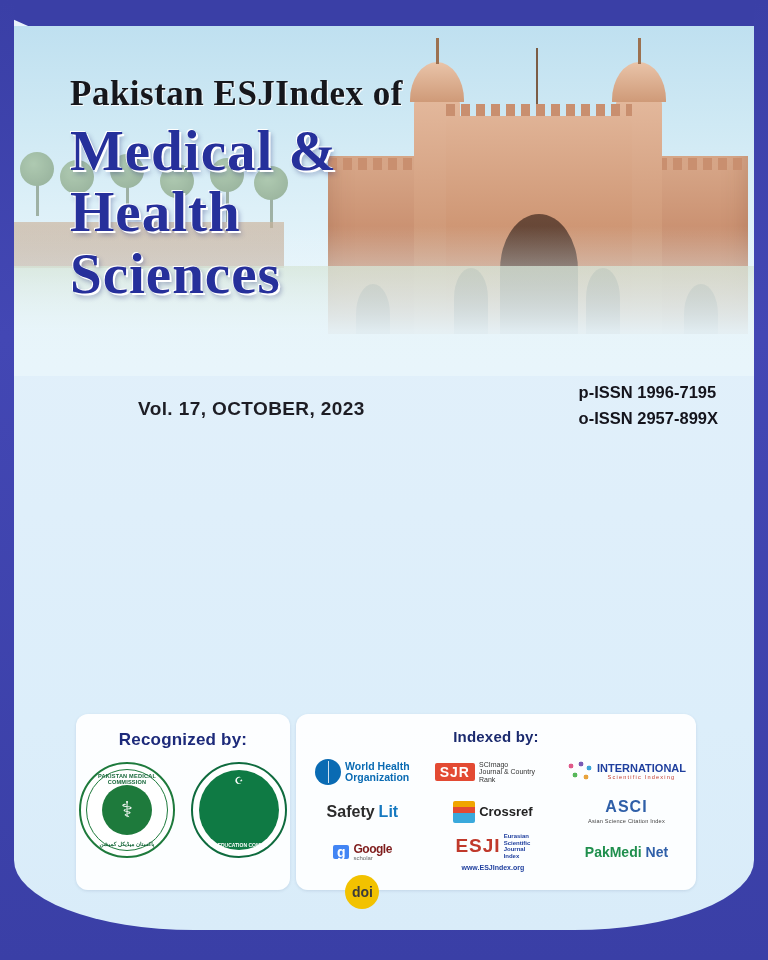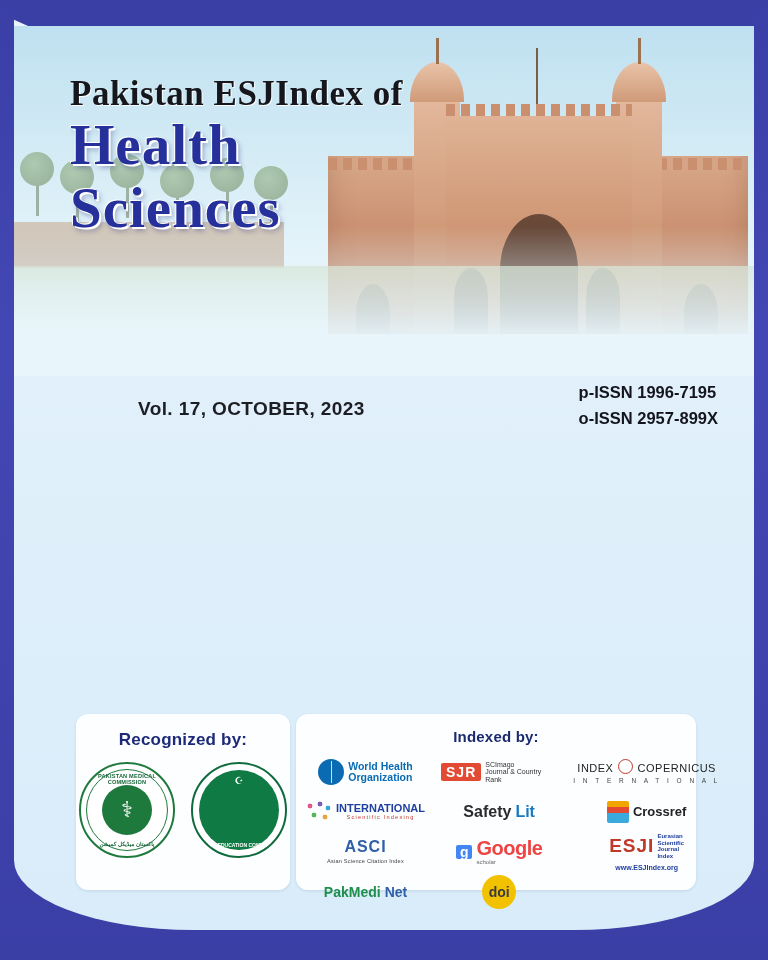--- a/index.html
+++ b/index.html
@@ -445,21 +445,21 @@
   }
   .crossref-text { color: #222; font-weight: bold; font-size: 13px; }
 
   .asci-1 { color: #2f5fa8; font-weight: bold; font-size: 16px; letter-spacing: 1px; }
   .asci-2 { color: #444; font-size: 5.6px; letter-spacing: .2px; }
 
   .google-g {
     background: #4285f4; color: #fff; font-weight: bold;
     font-size: 14px; padding: 0 4px; border-radius: 2px;
   }
-  .google-word { color: #ef4444; font-size: 20px; font-weight: bold; letter-spacing: -.5px; }
+  .google-word { color: #7f1d1d; font-size: 12px; font-weight: bold; letter-spacing: -.5px; }
   .google-sub { color: #666; font-size: 6px; }
 
   .esji-main { color: #c0392b; font-weight: bold; font-size: 19px; letter-spacing: 1px; }
   .esji-sub { color: #1f3f9e; font-size: 6px; font-weight: bold; text-align: left; line-height: 1.1; }
   .esji-url { color: #1f3f9e; font-size: 7px; font-weight: bold; }
 
   .pakmedinet { color: #1f8f4d; font-weight: bold; font-size: 14px; }
   .pakmedinet .net { color: #2f5fa8; }
   .doi-badge {
     background: #f2c200; color: #3b3b3b; font-weight: bold;
@@ -522,20 +522,21 @@
         <div class="arch-small" style="left:28px; height:50px;"></div>
         <div class="arch-small" style="left:356px; height:50px;"></div>
       </div>
 
       <div class="ground"></div>
       <div class="sky-wash"></div>
     </div>
 
     <div class="title-block">
       <div class="t-line1">Pakistan ESJIndex of</div>
+      <div class="t-big">Medical &amp;</div>
       <div class="t-big l2">Health</div>
       <div class="t-big l3">Sciences</div>
     </div>
 
     <div class="vol">Vol. 17, OCTOBER, 2023</div>
 
     <div class="issn">
       <div>p-ISSN 1996-7195</div>
       <div>o-ISSN 2957-899X</div>
     </div>
@@ -577,28 +578,20 @@
 
           <div class="idx-cell">
             <span class="sjr-box">SJR</span>
             <span class="sjr-text">
               <span style="display:block">SCImago</span>
               <span style="display:block">Journal &amp; Country</span>
               <span style="display:block">Rank</span>
             </span>
           </div>
 
-          <div class="idx-cell stack">
-            <span class="ic-text">
-              <span>INDEX</span>
-              <span class="ic-circle"></span>
-              <span>COPERNICUS</span>
-            </span>
-            <span class="ic-sub">I N T E R N A T I O N A L</span>
-          </div>
 
           <div class="idx-cell">
             <span class="isi-mark"></span>
             <span class="isi-text">
               <span class="isi-1" style="display:block">INTERNATIONAL</span>
               <span class="isi-2" style="display:block">Scientific Indexing</span>
             </span>
           </div>
 
           <div class="idx-cell safetylit">

